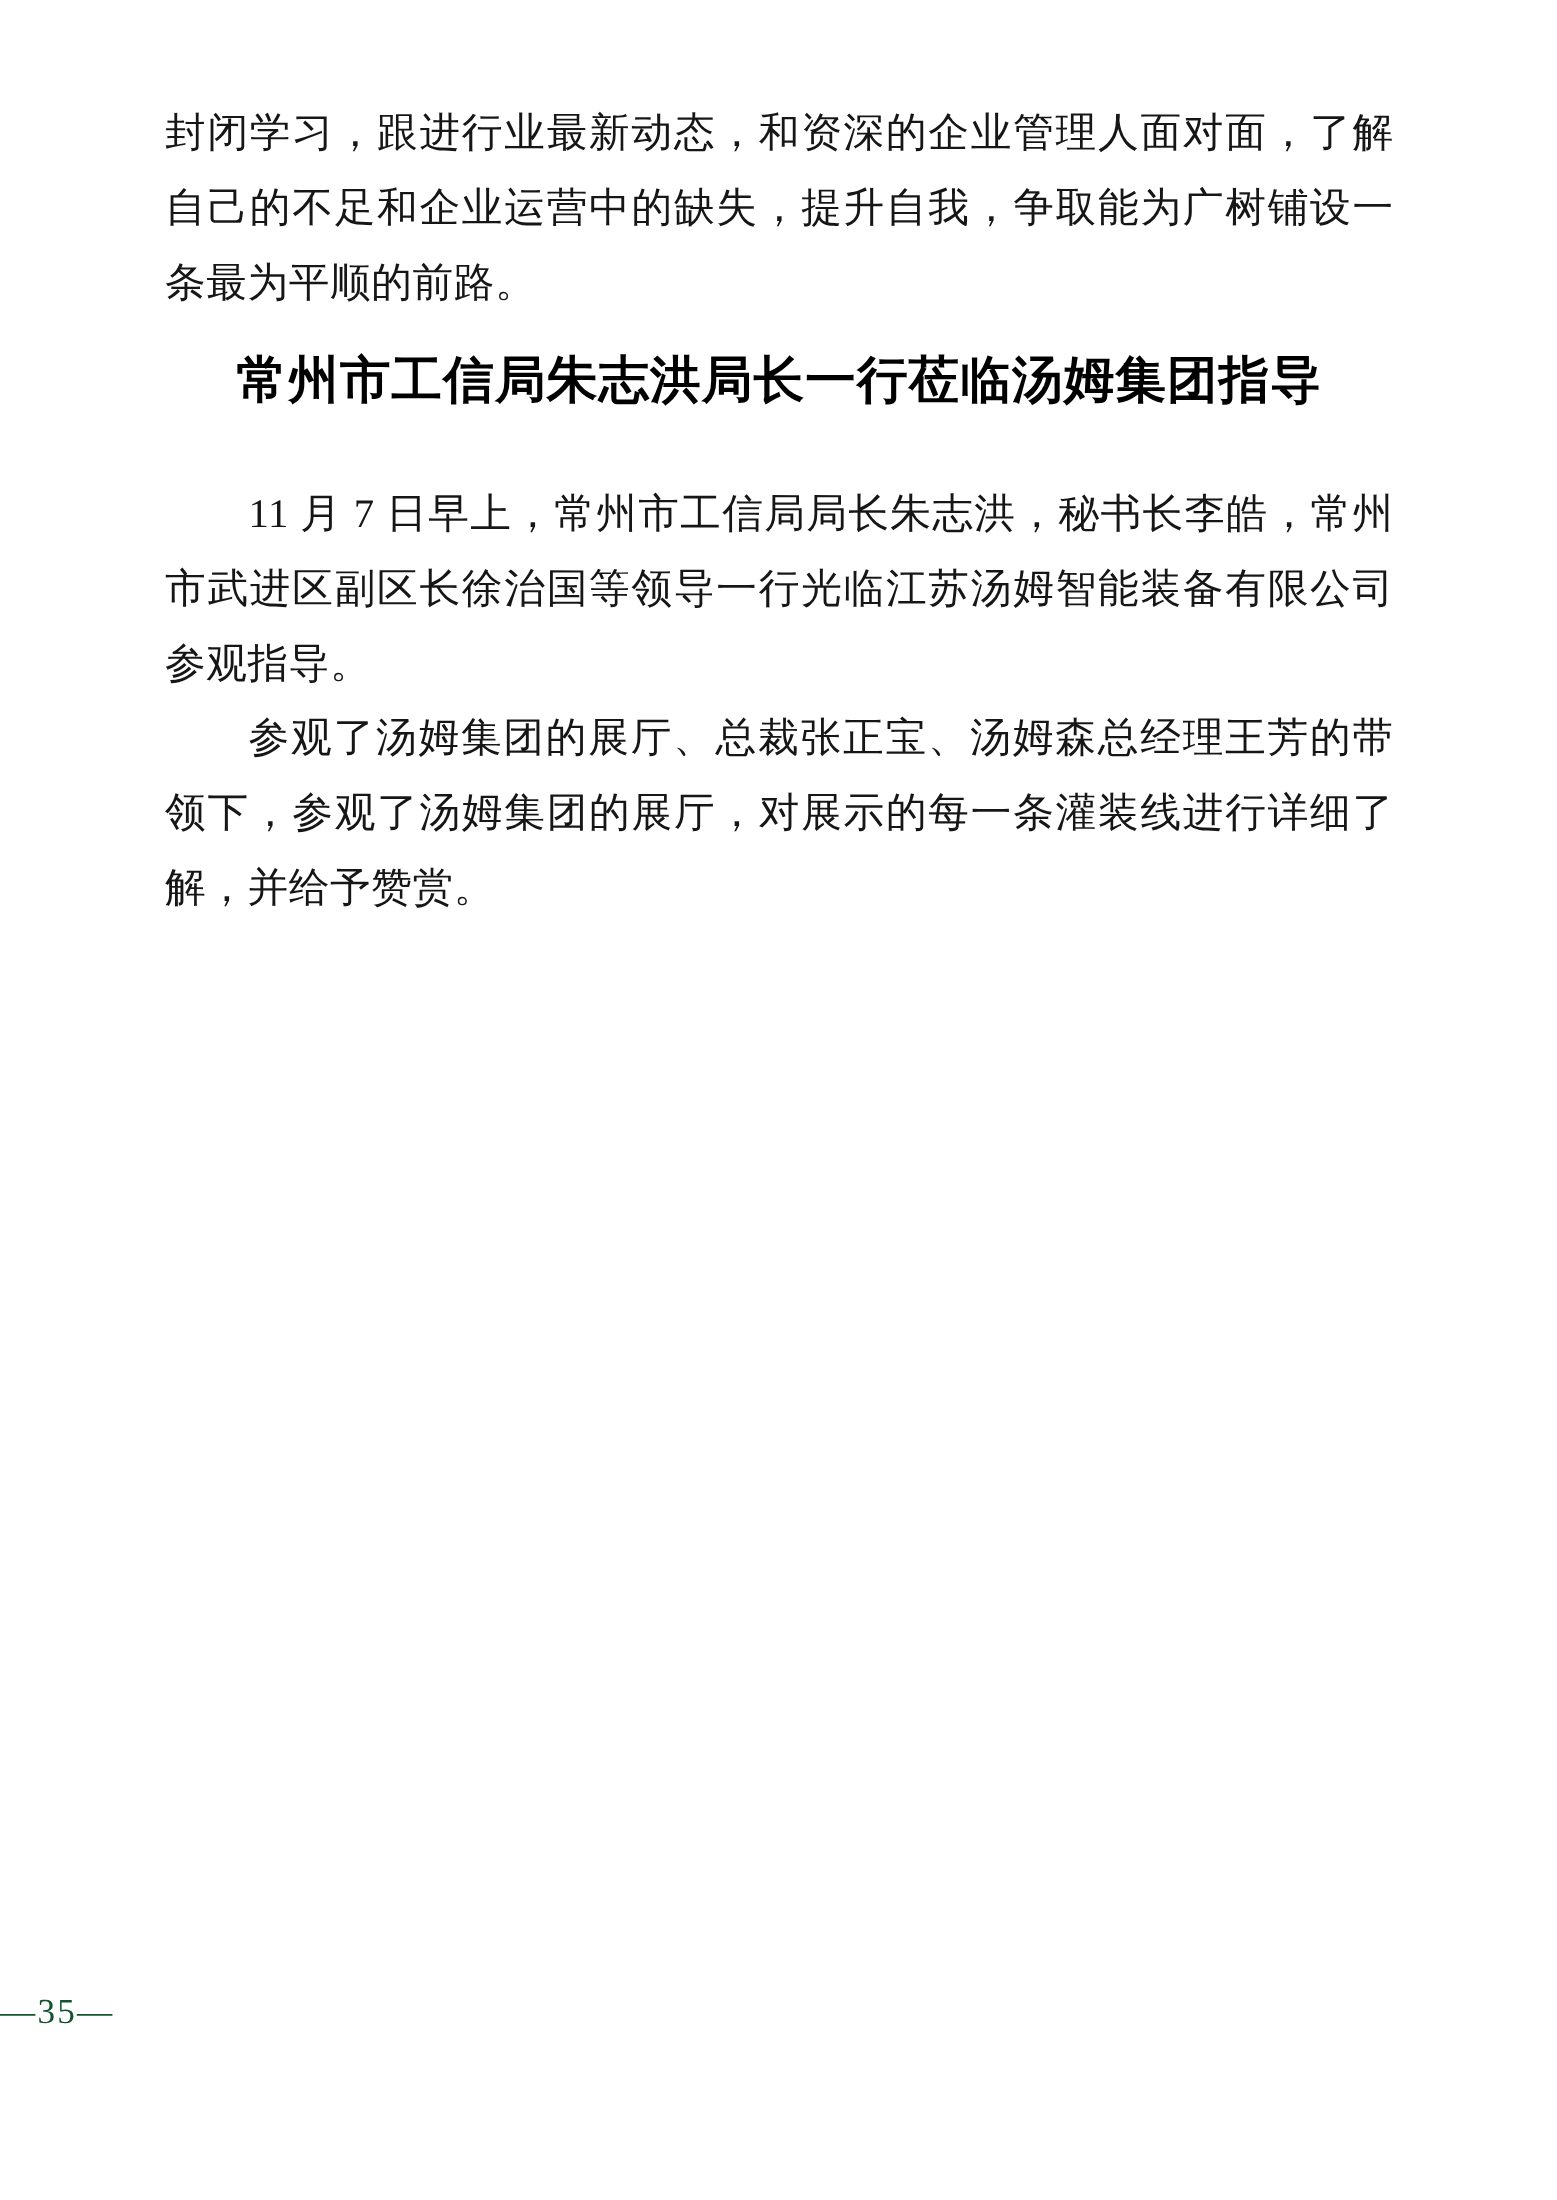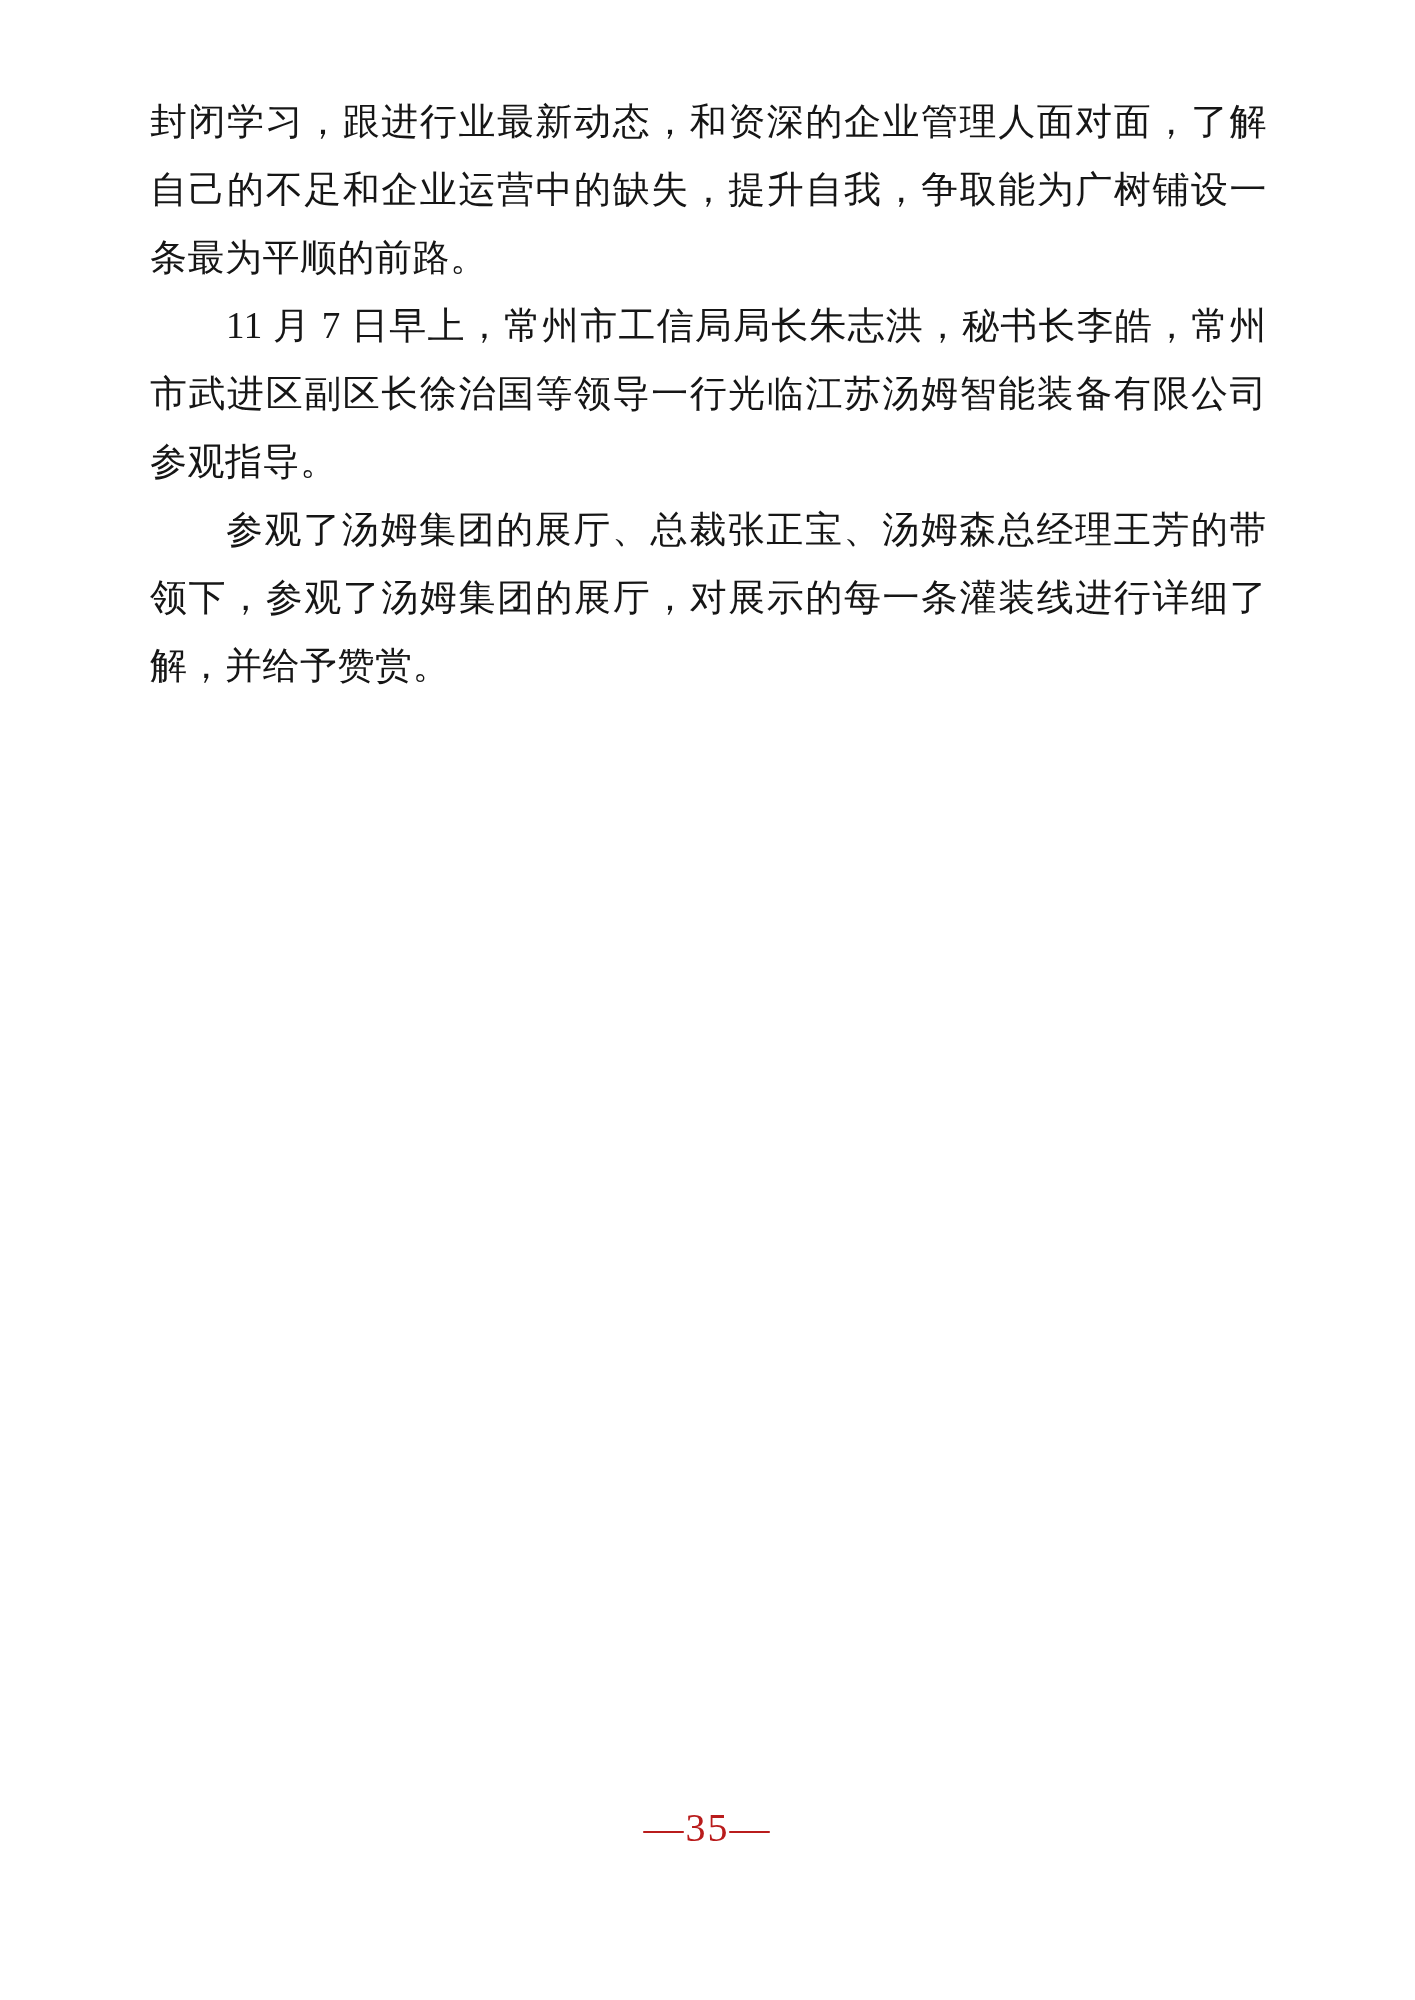--- a/index.html
+++ b/index.html
@@ -44,36 +44,36 @@
     text-align: center;
     letter-spacing: 1px;
     white-space: nowrap;
     color: #000000;
   }
   .page-number {
     position: absolute;
     top: 1804px;
     left: 0;
     width: 100%;
-    text-align: center;
-    font-size: 40px;
+    font-size: 32px;
     line-height: 48px;
     letter-spacing: 2px;
-    color: #b91c1c;
+    color: #14532d;
   }
 </style>
 </head>
 <body>
 
 <div class="page">
 
   <section>
     <p class="para">封闭学习，跟进行业最新动态，和资深的企业管理人面对面，了解自己的不足和企业运营中的缺失，提升自我，争取能为广树铺设一条最为平顺的前路。</p>
   </section>
 
   <section>
+    <h1 class="article-title">常州市工信局朱志洪局长一行莅临汤姆集团指导</h1>
     <p class="para indent">11 月 7 日早上，常州市工信局局长朱志洪，秘书长李皓，常州市武进区副区长徐治国等领导一行光临江苏汤姆智能装备有限公司参观指导。</p>
     <p class="para indent">参观了汤姆集团的展厅、总裁张正宝、汤姆森总经理王芳的带领下，参观了汤姆集团的展厅，对展示的每一条灌装线进行详细了解，并给予赞赏。</p>
   </section>
 
   <div class="page-number">—35—</div>
 
 </div>
 
 </body></html>

